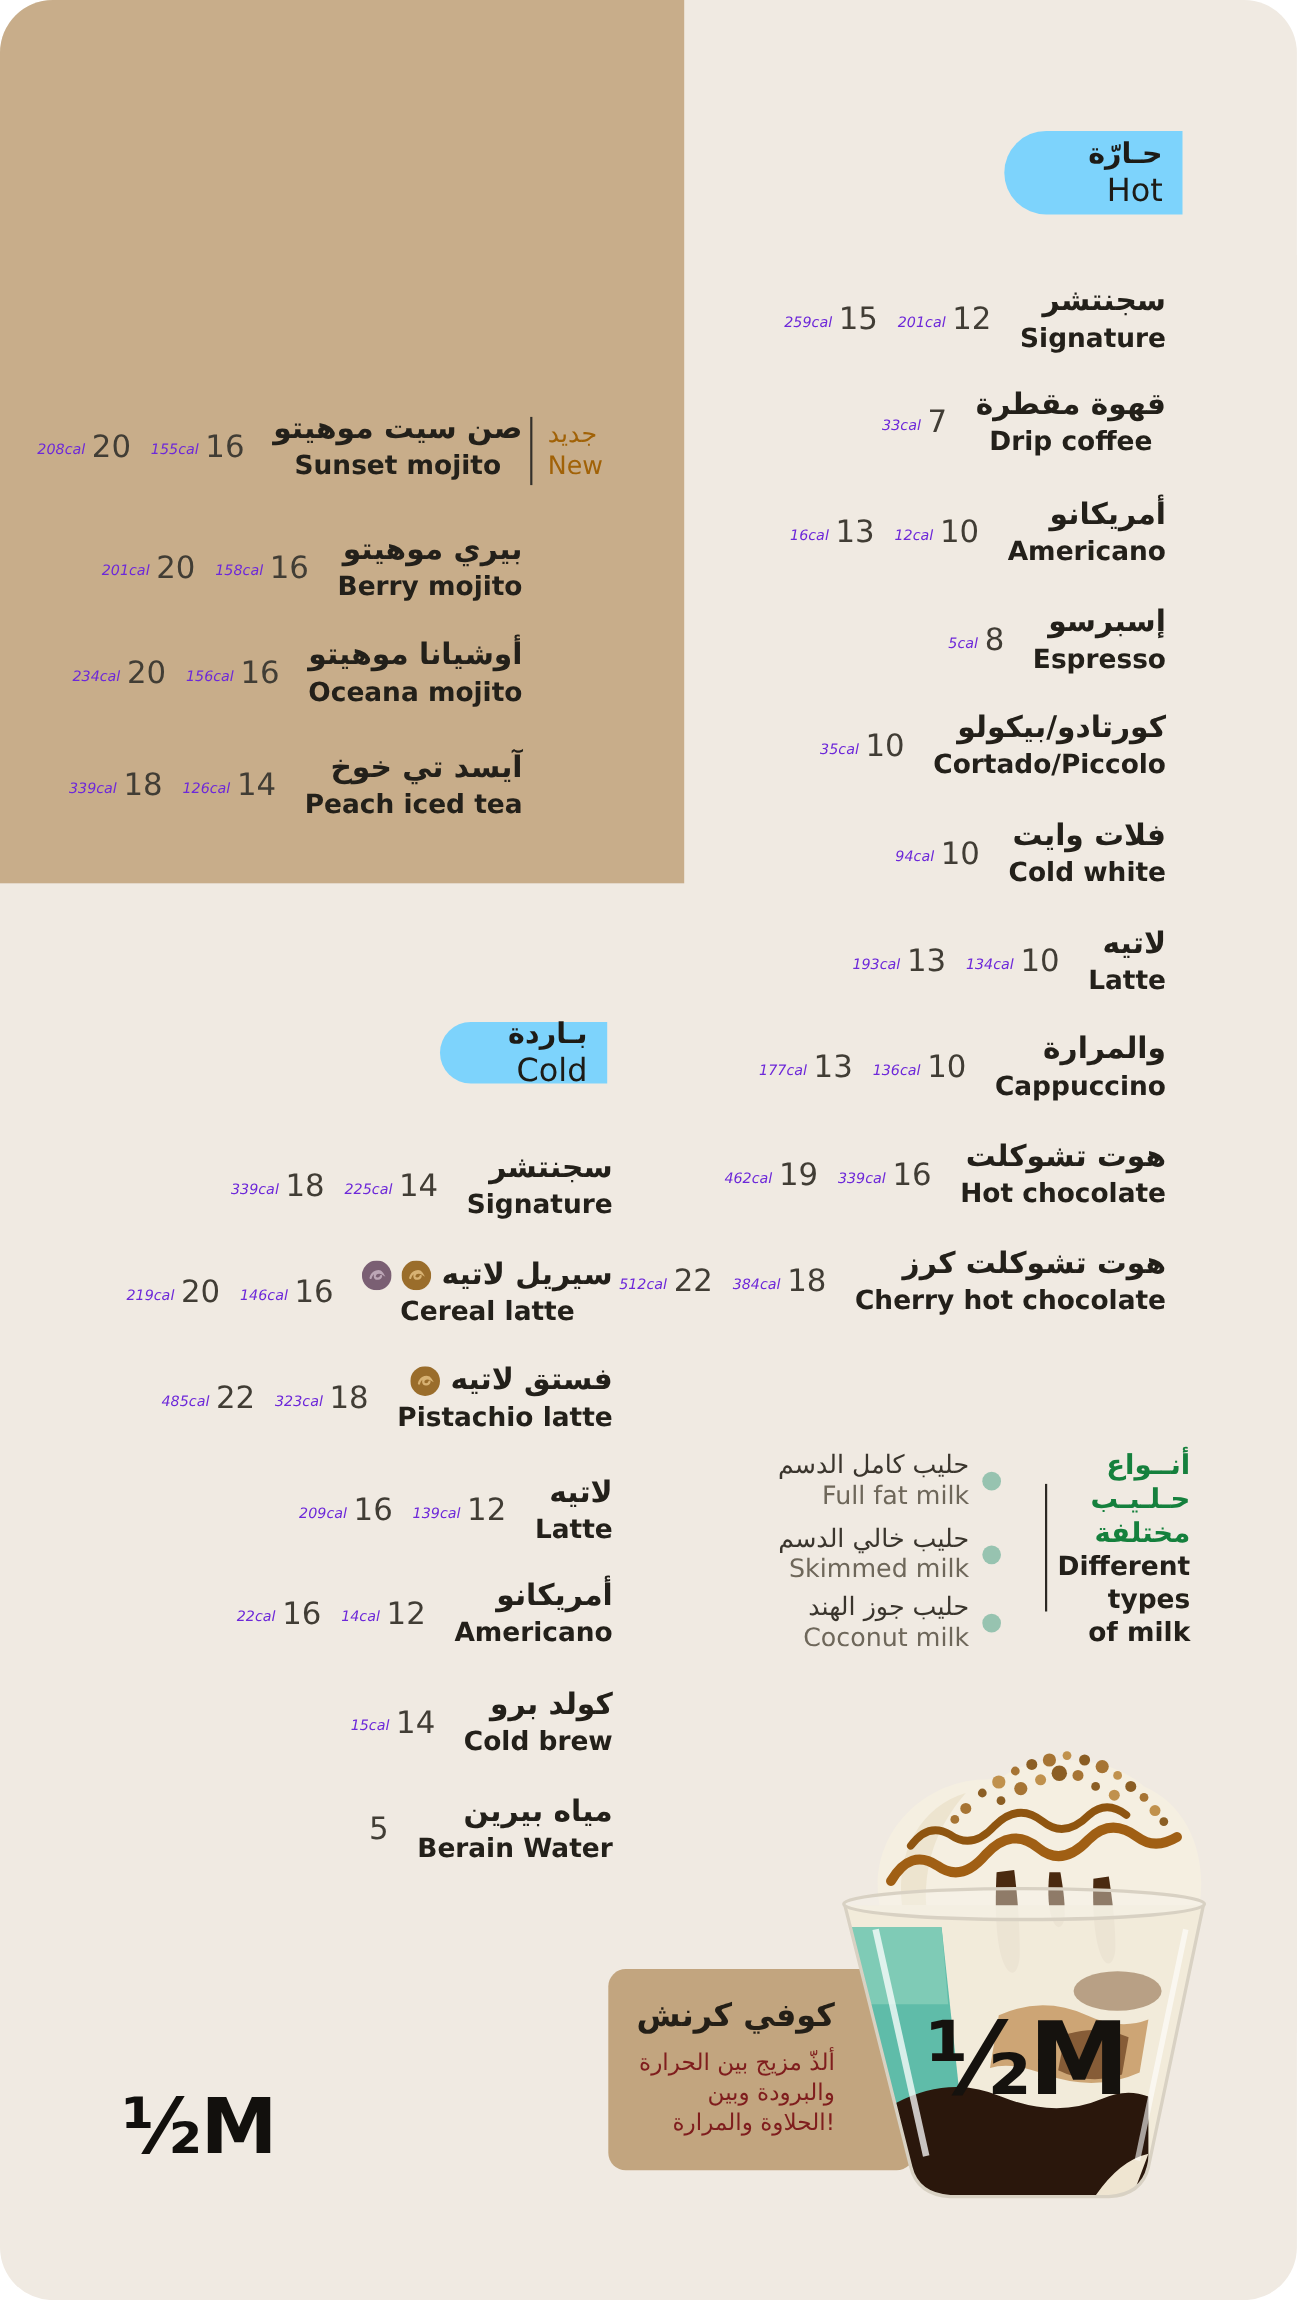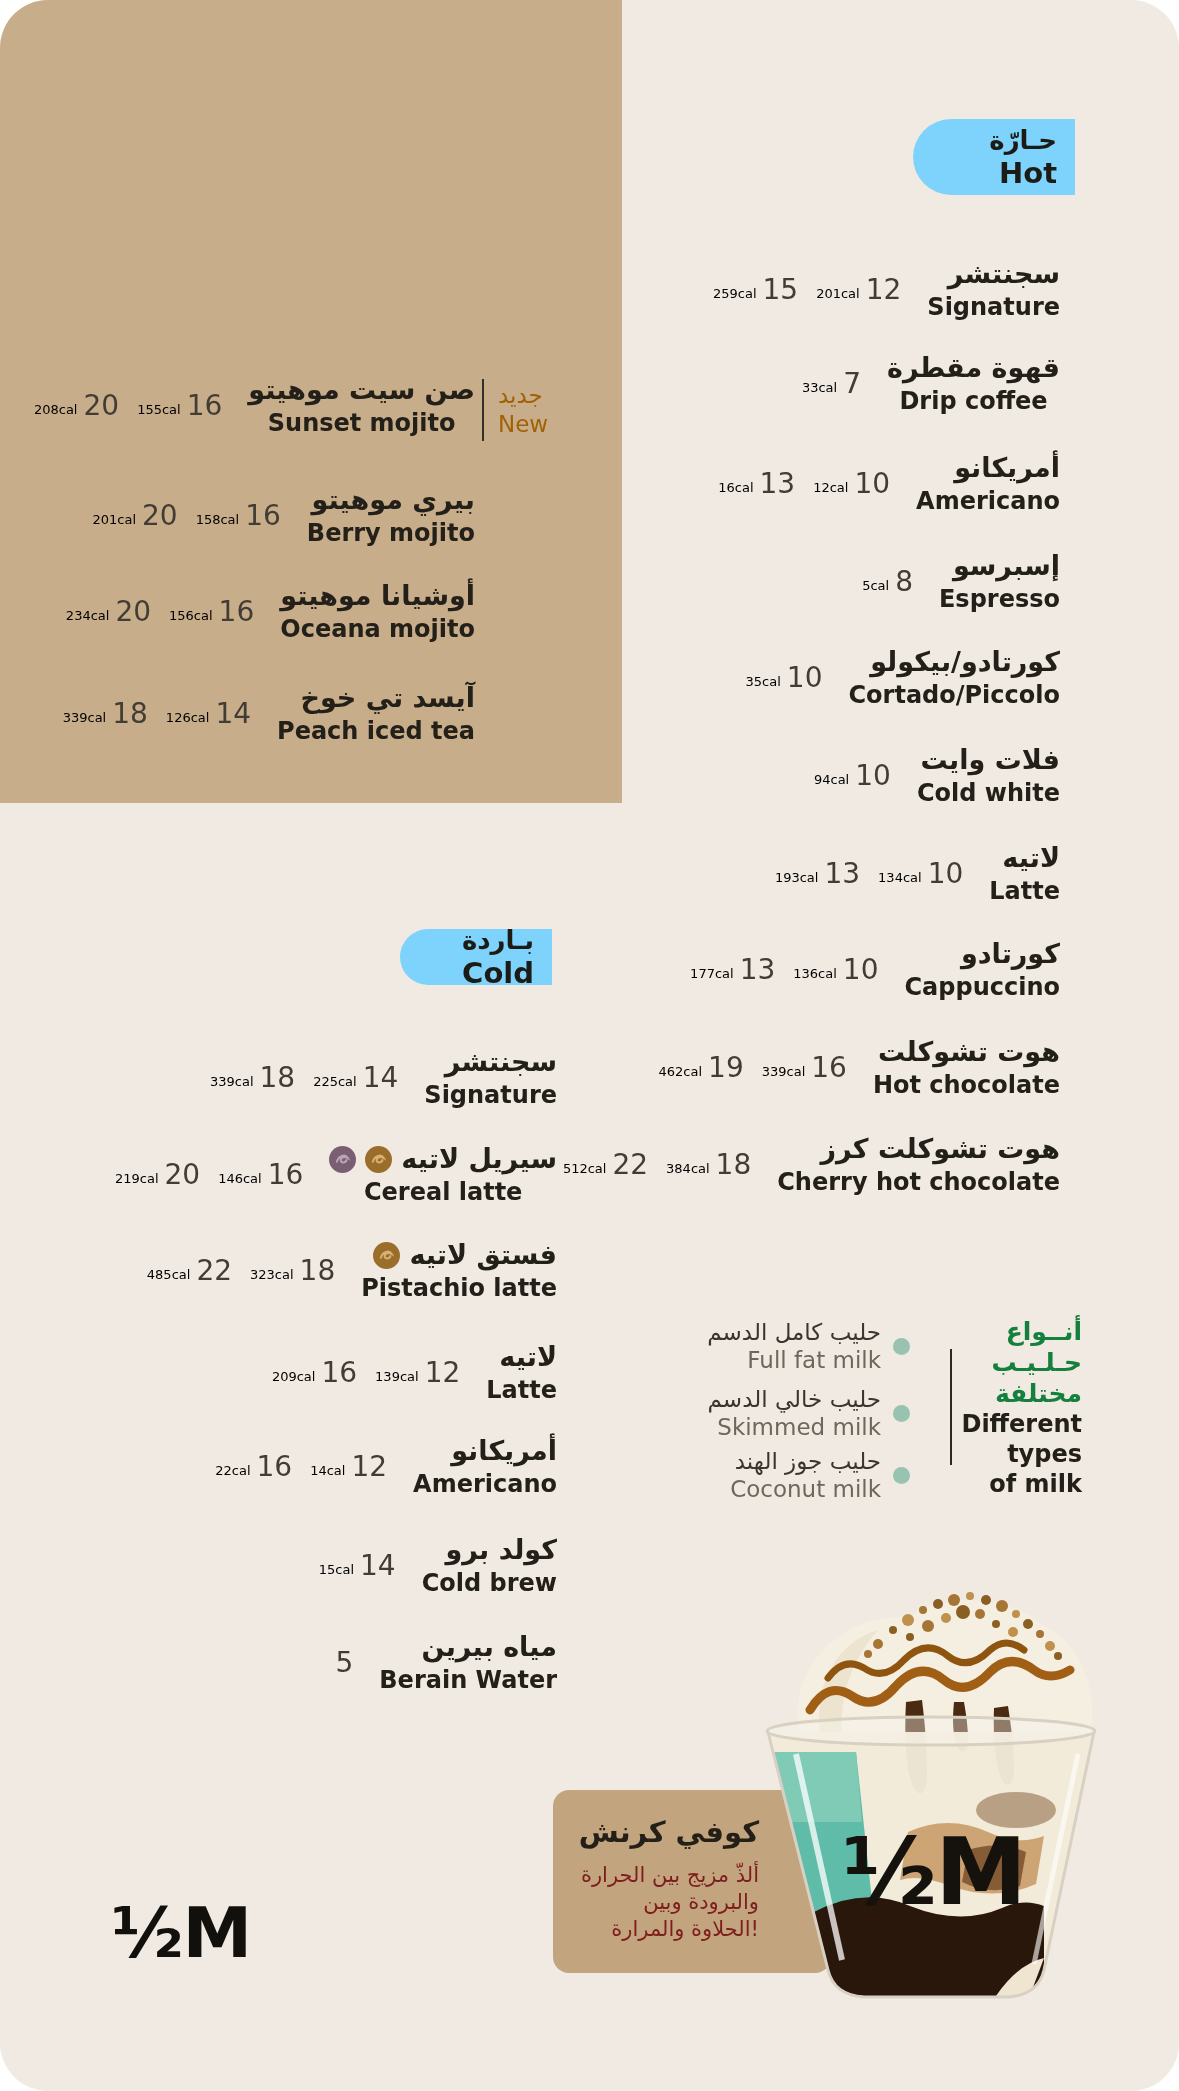--- a/index.html
+++ b/index.html
@@ -16,33 +16,33 @@
     display:flex;flex-direction:column;justify-content:center;text-align:left;
     font-size:23px;line-height:29px;color:#a16207;
   }
   
   .badge{
     position:absolute;background:#7dd3fc;border-radius:42px 0 0 42px;
     display:flex;flex-direction:column;justify-content:center;
     text-align:right;padding-right:18px;box-sizing:border-box;
   }
   .badge .badge-ar{font-size:26px;font-weight:700;line-height:31px;color:#1d1b16;}
-  .badge .badge-en{font-size:29px;font-weight:700;line-height:34px;color:#1d1b16;}
+  .badge .badge-en{font-size:29px;font-weight:400;line-height:34px;color:#1d1b16;}
   .badge-hot{right:104px;top:119px;width:162px;height:76px;}
   .badge-cold{right:627px;top:929px;width:152px;height:56px;}
   
   .item{position:absolute;display:flex;align-items:center;gap:26px;}
   .names{text-align:center;}
   .ar-line{display:flex;justify-content:flex-end;align-items:center;gap:9px;}
   .names .ar{font-size:27px;font-weight:700;line-height:36px;color:#23201a;}
   .names .en{font-size:24px;font-weight:700;line-height:31px;color:#23201a;}
   .prices{display:flex;align-items:center;gap:18px;}
   .pgroup{display:flex;align-items:center;gap:6px;}
   .price{font-size:28px;font-weight:400;color:#413d35;}
-  .cal{font-size:13px;color:#000000;padding-top:7px;}
+  .cal{font-size:13px;font-style:italic;color:#6d28d9;padding-top:7px;}
   .cal:empty{display:none;}
   .pgroup:has(.price:empty){display:none;}
   .mini-icon{width:27px;height:27px;flex:0 0 auto;}
   
   .milk-heading{position:absolute;right:97px;top:1316px;text-align:right;}
   .milk-heading .mh-ar{font-size:25px;font-weight:700;line-height:31px;color:#15803d;}
   .milk-heading .mh-en{font-size:24px;font-weight:800;line-height:30px;color:#23201a;}
   .milk-divider{position:absolute;left:950px;top:1349px;width:2px;height:116px;background:#2c2924;}
   .milk-item{position:absolute;right:269px;display:flex;align-items:center;gap:12px;}
   .milk-item .m-names{text-align:right;}
@@ -286,21 +286,21 @@
           <span class="cal">177cal</span>
           <span class="price">13</span>
         </span>
       <span class="pgroup">
           <span class="cal">136cal</span>
           <span class="price">10</span>
         </span>
     </div>
     <div class="names">
       <div class="ar-line">
-          <span class="ar">كورتادو</span>
+          <span class="ar">والمرارة</span>
         </div>
       <div class="en">Cappuccino</div>
     </div>
   </div>
 
   <div class="item" style="right:119px;top:1034px">
     <div class="prices">
       <span class="pgroup">
           <span class="cal">462cal</span>
           <span class="price">19</span>

